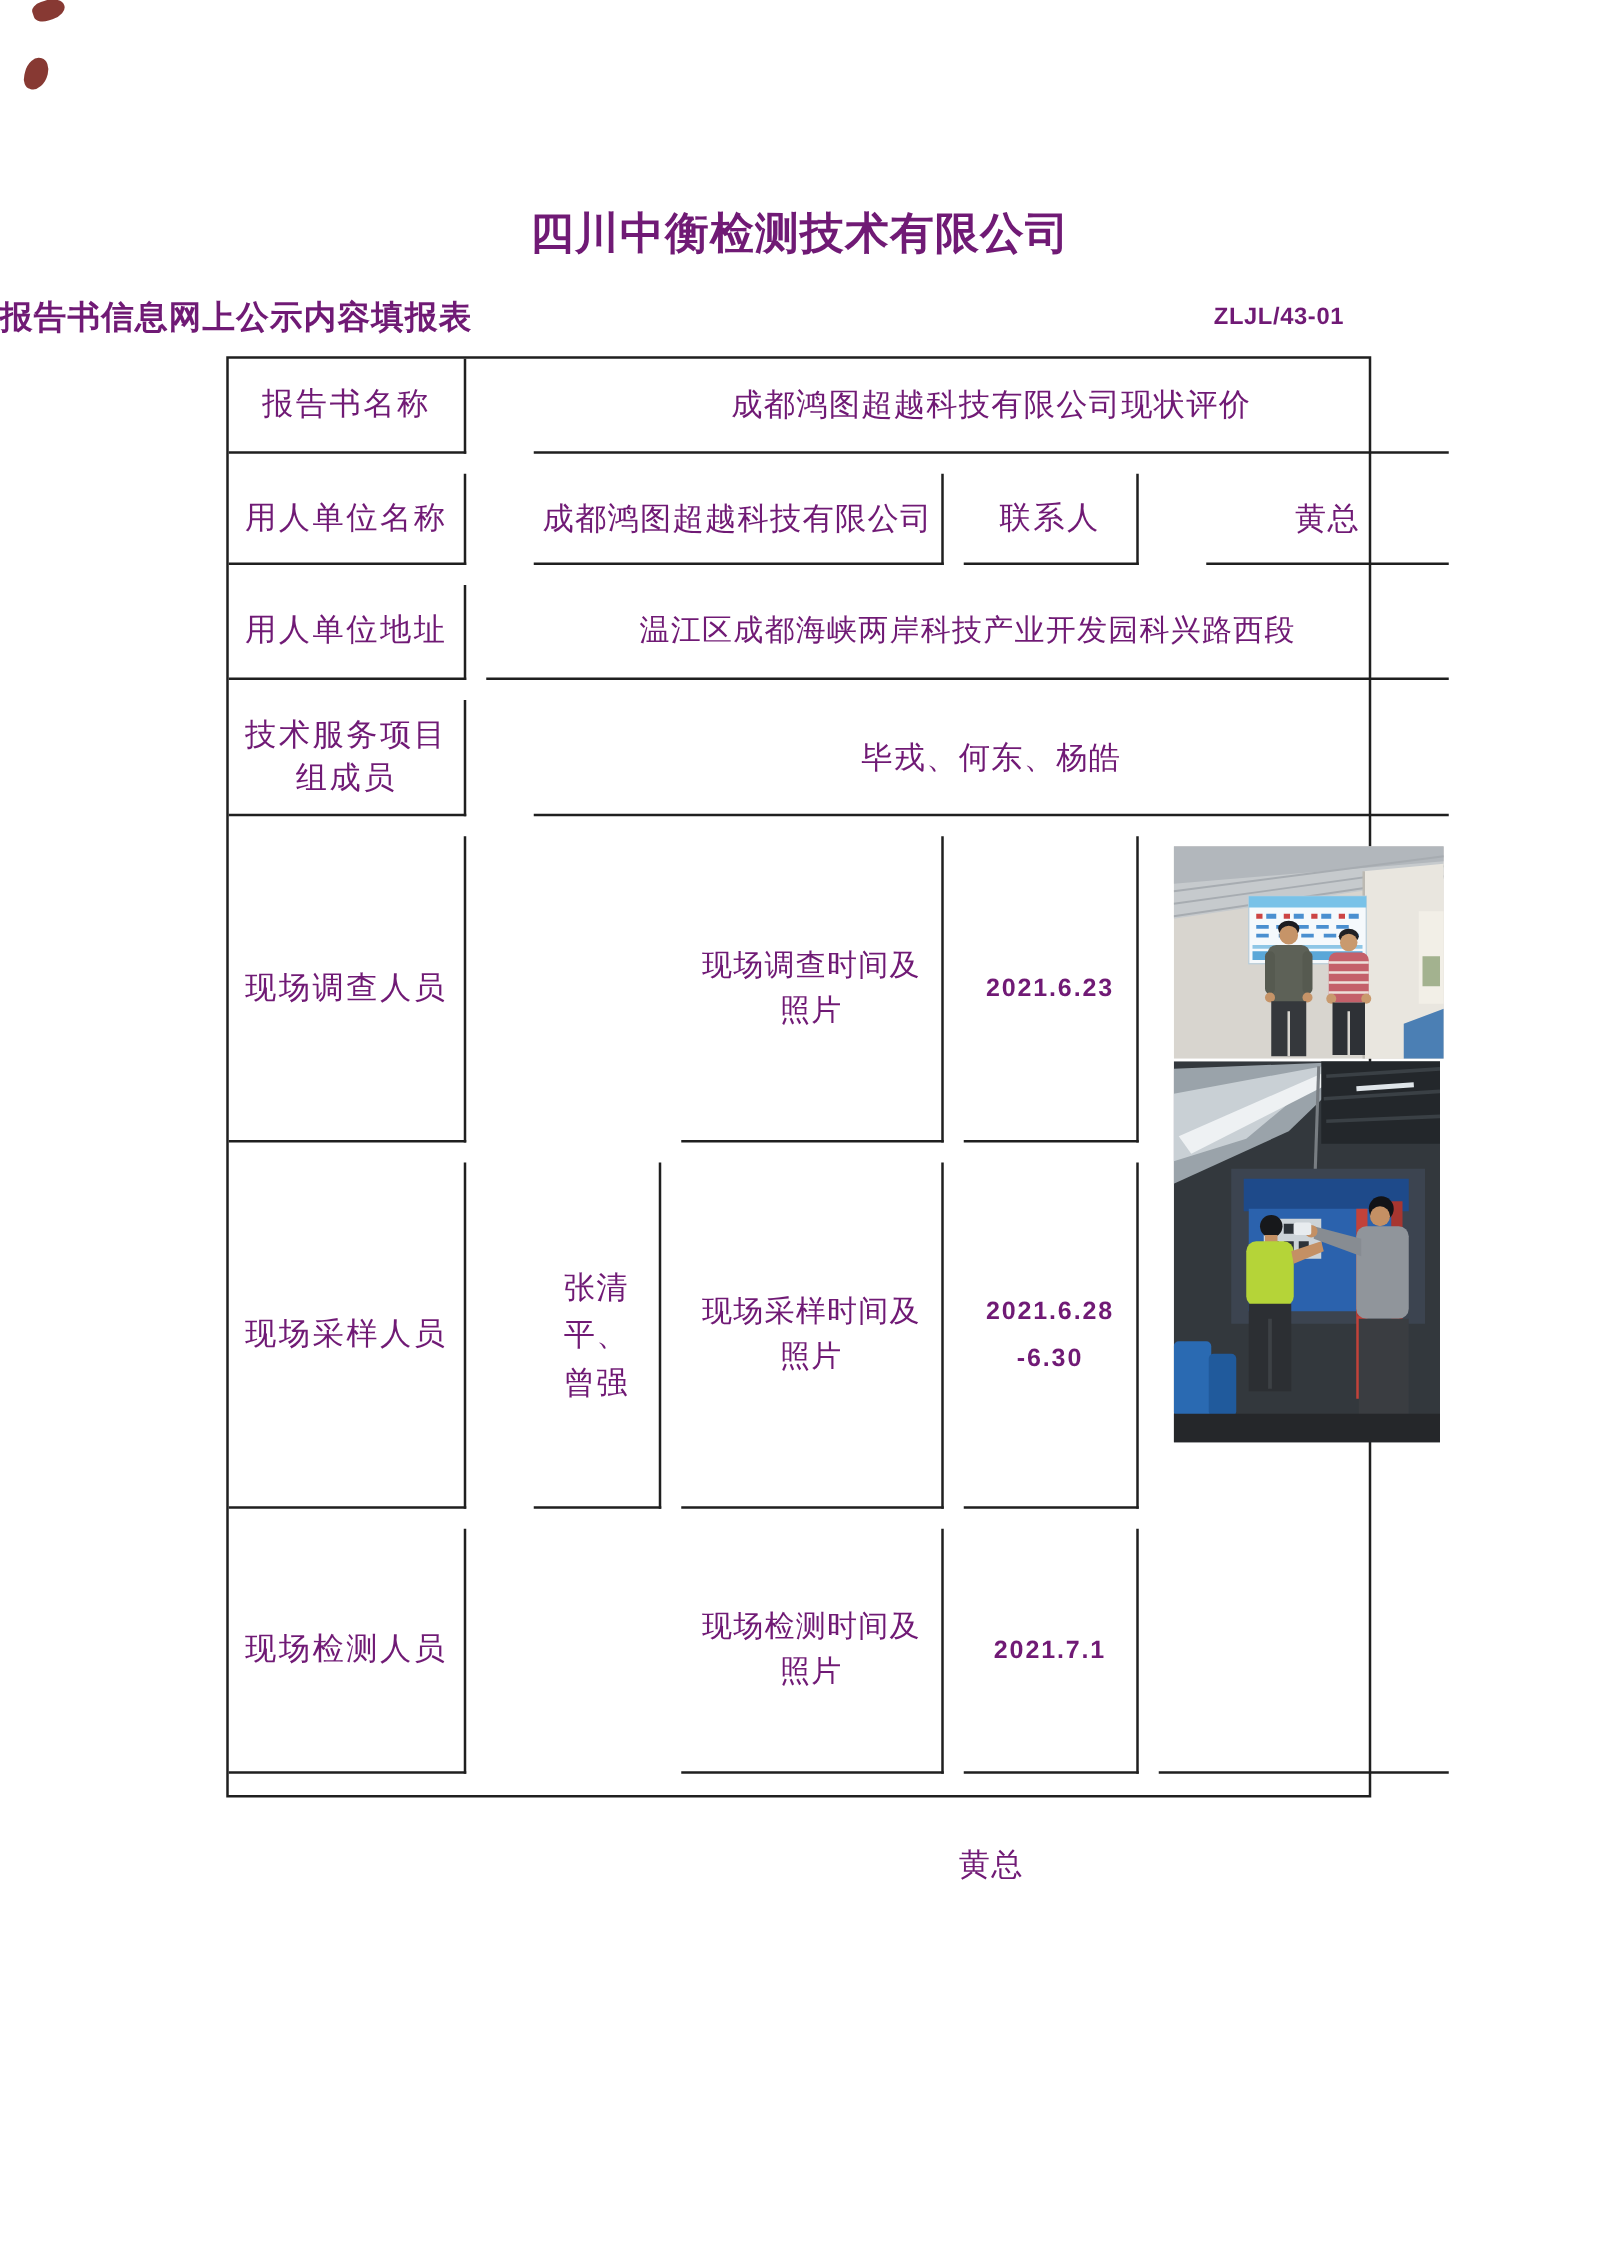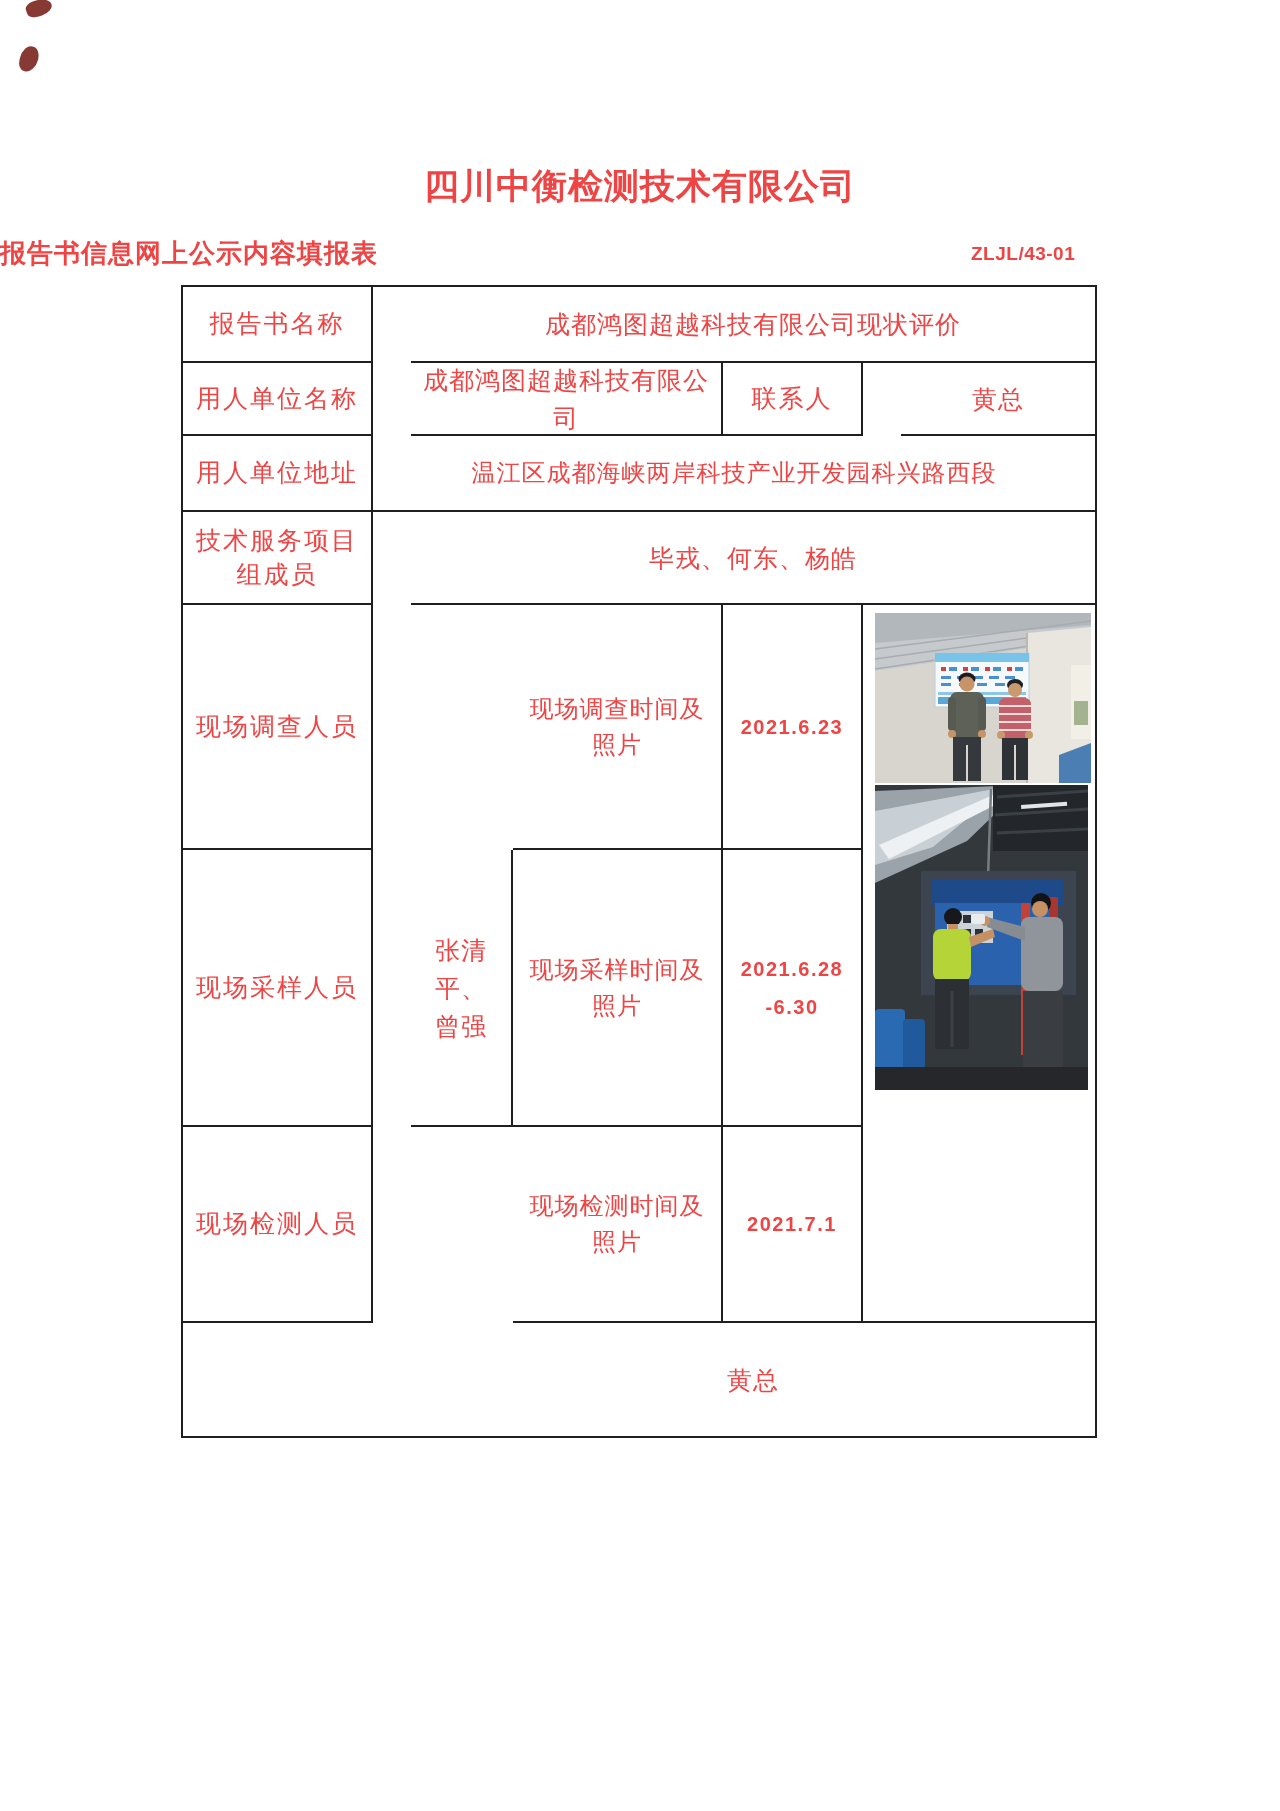--- a/index.html
+++ b/index.html
@@ -1,19 +1,19 @@
 <!DOCTYPE html>
 <html><head>
 <meta charset="utf-8">
 <style>
   html,body{margin:0;padding:0;background:#e9e9e9;}
   .page{
     position:relative;width:1280px;height:1811px;margin:0 auto;
     background:#ffffff;overflow:hidden;
-    font-family:"Liberation Sans","DejaVu Sans",sans-serif;color:#ef4444;
+    font-family:"Liberation Sans","DejaVu Sans",sans-serif;color:#701a75;
   }
   
   .artifact{position:absolute;background:#7a241d;opacity:.9;}
   .artifact.a1{left:26px;top:0;width:26px;height:16px;border-radius:40% 60% 55% 45%;transform:rotate(-18deg);}
   .artifact.a2{left:20px;top:46px;width:18px;height:26px;border-radius:55% 45% 60% 40%;transform:rotate(14deg);}
 
   .doc-title{
     position:absolute;left:0;top:163px;width:100%;text-align:center;
     font-size:35px;font-weight:700;letter-spacing:1px;
   }
@@ -26,20 +26,21 @@
     font-size:19px;font-weight:700;letter-spacing:.5px;
   }
 
   .form-table{
     position:absolute;left:181px;top:285px;
     width:912px;height:1149px;
     box-sizing:content-box;border:2px solid #1f1f1f;
     display:grid;
     grid-template-columns:190px 140px 210px 140px 232px;
     grid-template-rows:76px 73px 76px 93px 245px 277px 196px 113px;
+    gap:16px;
   }
   .cell{
     border-right:2px solid #1f1f1f;border-bottom:2px solid #1f1f1f;
     display:flex;flex-direction:column;align-items:center;justify-content:center;
     text-align:center;box-sizing:border-box;overflow:hidden;
   }
   .cell.no-r{border-right:none;}
   .cell.no-b{border-bottom:none;}
 
   .lbl{font-family:"Liberation Serif","DejaVu Serif",serif;font-size:25px;letter-spacing:2px;line-height:34px;}

